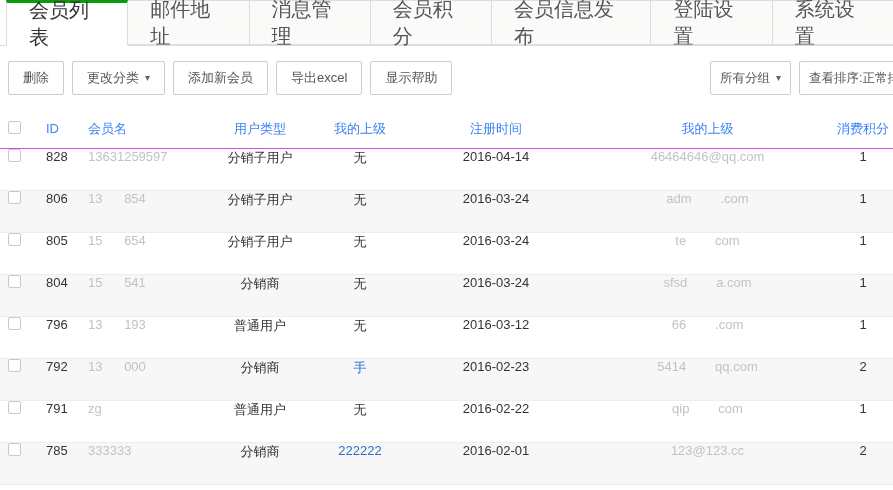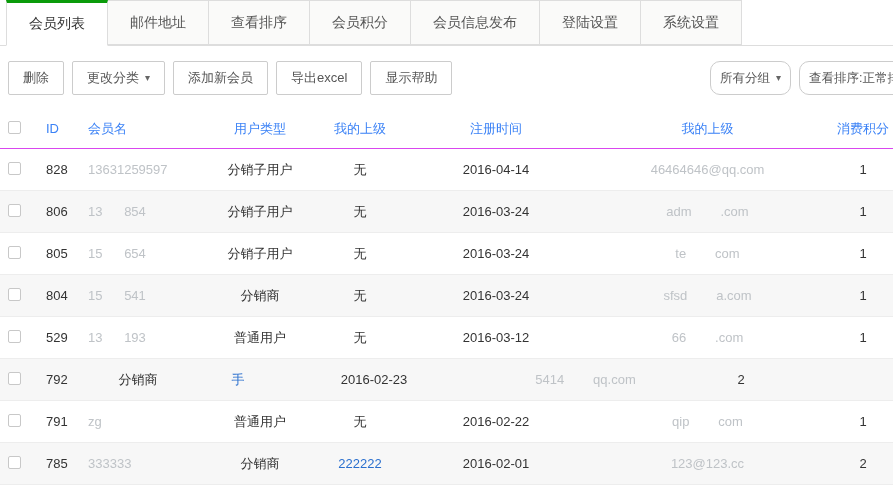--- a/index.html
+++ b/index.html
@@ -2,39 +2,39 @@
 <html><head>
 <meta charset="utf-8">
 <style>
   * { box-sizing: border-box; margin: 0; padding: 0; }
   html, body { width: 893px; height: 490px; overflow: hidden; background: #fff;
     font-family: "Liberation Sans", "DejaVu Sans", sans-serif; color: #333; font-size: 13px; }
 
   
   .tabbar { display: flex; align-items: stretch; height: 46px; padding-left: 6px;
     border-bottom: 1px solid #ddd; background: #fff; }
-  .tab { display: flex; align-items: center; padding: 4px 22px; font-size: 14px; color: #555;
+  .tab { display: flex; align-items: center; padding: 4px 22px; font-size: 20px; color: #555;
     background: #fafaf9; border: 1px solid #ddd; margin-right: -1px; cursor: pointer; }
   .tab.active { background: #fff; color: #333; border-top: 3px solid #0a9b0a;
     border-bottom: 1px solid #fff; margin-bottom: -1px; z-index: 2; position: relative; }
 
   
   .toolbar { position: relative; height: 63px; padding: 15px 0 0 8px; display: flex; }
   .btn { display: inline-flex; align-items: center; height: 34px; padding: 0 14px;
     border: 1px solid #ccc; border-radius: 2px; background: #fff; color: #555;
     margin-right: 8px; white-space: nowrap; cursor: pointer; }
   .caret { font-size: 10px; color: #666; margin-left: 6px; line-height: 1; }
   .toolbar-right { position: absolute; left: 710px; top: 15px; display: flex; }
-  .toolbar-right .btn { font-size: 12.5px; padding: 0 9px; border-radius: 10px; }
+  .toolbar-right .btn { font-size: 12.5px; padding: 0 9px; }
 
   
   .table { width: 893px; }
   .thead { display: flex; align-items: center; height: 40px; border-bottom: 1px solid #d946ef;
     color: #3b82f6; }
-  .row { display: flex; align-items: center; height: 42px; border-bottom: 1px solid #ededed; }
+  .row { display: flex; height: 42px; border-bottom: 1px solid #ededed; }
   .row.alt { background: #f7f7f7; }
   .cell { flex: none; overflow: hidden; }
   .c-check  { width: 36px;  padding-left: 8px; }
   .c-id     { width: 52px;  padding-left: 10px; }
   .c-name   { width: 122px; white-space: pre; }
   .c-type   { width: 100px; text-align: center; }
   .c-parent { width: 100px; text-align: center; }
   .c-date   { width: 172px; text-align: center; }
   .c-email  { width: 251px; text-align: center; white-space: pre; }
   .c-points { width: 60px;  text-align: center; }
@@ -42,21 +42,21 @@
   .link { color: #2a6fce; cursor: pointer; }
   .cb { display: inline-block; width: 13px; height: 13px; border: 1px solid #c8c8c8;
     border-radius: 2px; background: #fff; cursor: pointer; }
 </style>
 </head>
 <body>
 
 <div class="tabbar">
     <div class="tab active">会员列表</div>
     <div class="tab">邮件地址</div>
-    <div class="tab">查看排序</div>
+    <div class="tab">消息管理</div>
     <div class="tab">会员积分</div>
     <div class="tab">会员信息发布</div>
     <div class="tab">登陆设置</div>
     <div class="tab">系统设置</div>
   </div>
 
 <div class="toolbar">
   <div class="toolbar-left" style="display:flex;">
       <div class="btn">
         <span>删除</span>
@@ -149,34 +149,35 @@
     <div class="cell c-parent">无</div>
     <div class="cell c-date">2016-03-24</div>
     <div class="cell c-email faded">sfsd        a.com</div>
     <div class="cell c-points">1</div>
   </div>
 
   <div class="row">
     <div class="cell c-check">
       <span class="cb"></span>
     </div>
-    <div class="cell c-id">529</div>
+    <div class="cell c-id">796</div>
     <div class="cell c-name faded">13      193</div>
     <div class="cell c-type">普通用户</div>
     <div class="cell c-parent">无</div>
     <div class="cell c-date">2016-03-12</div>
     <div class="cell c-email faded">66        .com</div>
     <div class="cell c-points">1</div>
   </div>
 
   <div class="row alt">
     <div class="cell c-check">
       <span class="cb"></span>
     </div>
     <div class="cell c-id">792</div>
+    <div class="cell c-name faded">13      000</div>
     <div class="cell c-type">分销商</div>
     <div class="cell c-parent"><span class="link">手</span></div>
     <div class="cell c-date">2016-02-23</div>
     <div class="cell c-email faded">5414        qq.com</div>
     <div class="cell c-points">2</div>
   </div>
 
   <div class="row">
     <div class="cell c-check">
       <span class="cb"></span>

